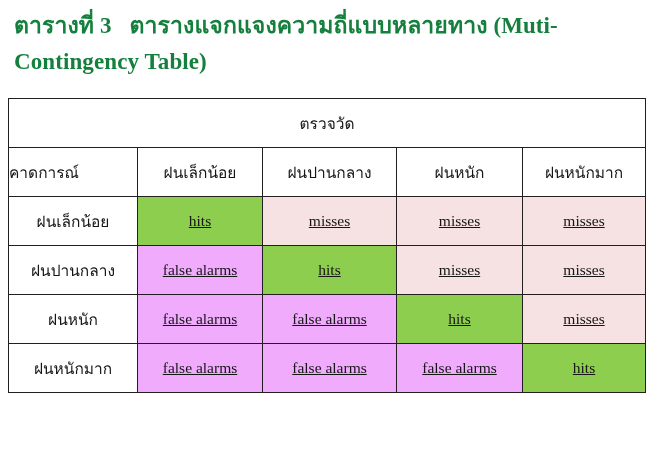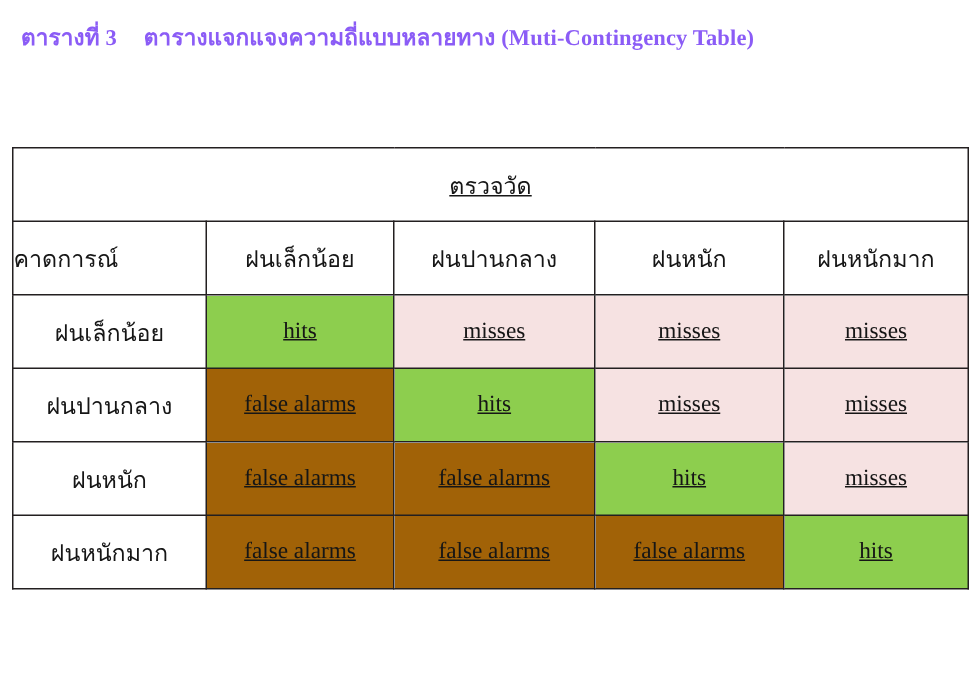--- a/index.html
+++ b/index.html
@@ -15,25 +15,25 @@
     overflow: hidden;
     position: relative;
   }
 
   
   .caption {
     position: absolute;
     left: 14px;
     top: 8px;
     width: 626px;
-    font-size: 15px;
+    font-size: 23px;
     font-weight: bold;
     line-height: 36px;
     letter-spacing: 0.1px;
-    color: #8b5cf6;
+    color: #15803d;
     white-space: normal;
   }
   .caption .cap-label {
     font-weight: bold;
   }
   .caption .cap-gap {
     display: inline-block;
     width: 18px;
   }
   .caption .cap-main {
@@ -69,21 +69,20 @@
   col.c1 { width: 125px; }
   col.c2 { width: 134px; }
   col.c3 { width: 126px; }
   col.c4 { width: 123px; }
 
   td.span-head {
     height: 47px;
     font-size: 17px;
     font-family: "Liberation Sans", "DejaVu Sans", sans-serif;
     color: #161616;
-    text-decoration: underline;
   }
   td.colhead {
     height: 55px;
     font-family: "Liberation Sans", "DejaVu Sans", sans-serif;
     font-size: 16px;
   }
   td.colhead.rowlabel-head {
     text-align: left;
   }
   td.rowlabel {
@@ -96,21 +95,21 @@
   }
   td.datacell {
     height: 60px;
     font-family: "Liberation Serif", "DejaVu Serif", serif;
     font-size: 15.5px;
     text-decoration: underline;
   }
 
   td.k-hits        { background: #8DCE4E; }
   td.k-misses      { background: #F6E2E2; }
-  td.k-falsealarms { background: #a16207; }
+  td.k-falsealarms { background: #f0abfc; }
 </style>
 </head>
 <body>
 
 <div class="caption"><span class="cap-label">ตารางที่ 3</span><span class="cap-gap"></span><span class="cap-main">ตารางแจกแจงความถี่แบบหลายทาง (Muti-Contingency Table)</span></div>
 
 <div class="tbl-wrap">
   <table class="contingency">
     <colgroup>
       <col class="c0">

